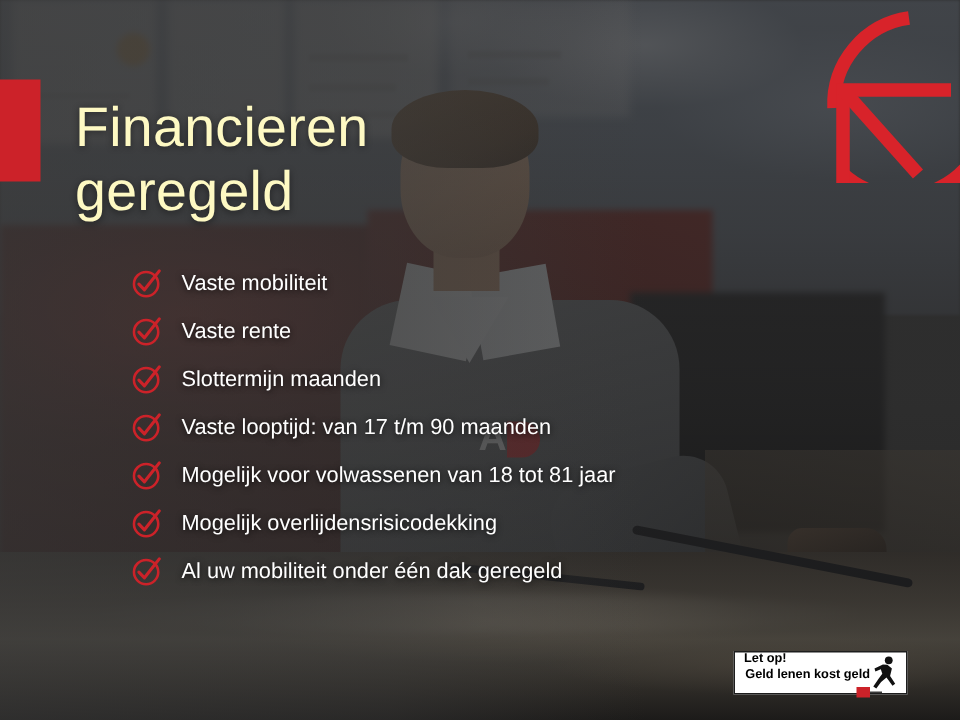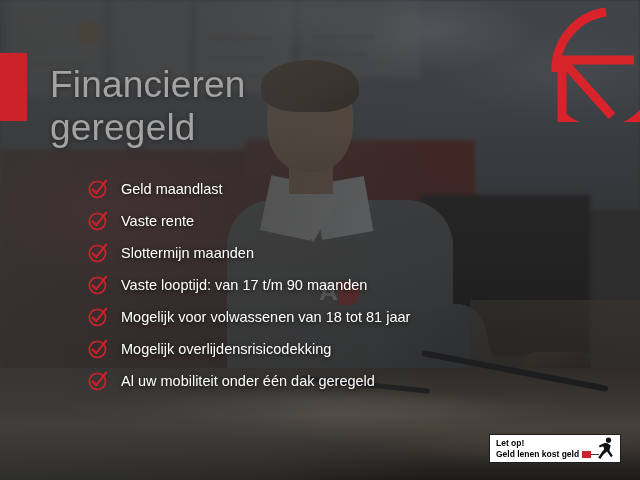--- a/index.html
+++ b/index.html
@@ -127,50 +127,50 @@
   
   .red-bar{
     position:absolute;left:0;top:53px;width:27px;height:68px;background:#cc2229;
   }
   .brand-mark{position:absolute;left:546px;top:4px;width:104px;height:118px;}
   .brand-mark svg{display:block;}
 
   
   .headline{
     position:absolute;left:50px;top:38px;width:430px;
-    color:#a3a3a3;font-size:37px;line-height:43px;font-weight:400;
+    color:#fef9c3;font-size:37px;line-height:43px;font-weight:400;
     letter-spacing:.2px;text-shadow:0 1px 5px rgba(0,0,0,.45);
   }
   .headline .l2{display:block;}
 
   
   .features{position:absolute;left:47px;top:157px;width:520px;}
   .feature{
     display:flex;align-items:center;height:32px;
   }
   .check-icon{
     flex:0 0 auto;width:22px;height:22px;margin-right:12px;position:relative;
   }
   .check-icon svg{display:block;}
   .feature-label{
     color:#ffffff;font-size:14.5px;line-height:16px;font-weight:400;white-space:nowrap;
     text-shadow:0 1px 4px rgba(0,0,0,.75);
   }
 
   
   .warning-badge{
-    position:absolute;left:489px;top:434px;width:132px;height:29px;
+    position:absolute;left:489px;top:434px;width:116px;height:29px;
     background:#ffffff;border:1px solid #1d1d1d;
     display:flex;align-items:center;box-sizing:border-box;padding:2px 4px 2px 6px;
   }
   .warning-text{
     flex:1 1 auto;color:#000000;font-size:8.5px;line-height:11px;font-weight:700;
     font-family:"Liberation Sans",sans-serif;
   }
-  .warning-text .w2{display:flex;align-items:center;gap:3px;}
+  .warning-text .w2{display:flex;align-items:flex-end;gap:3px;flex-direction:column;}
   .warning-block{display:inline-block;width:9px;height:7px;background:#cc2229;position:relative;}
   .warning-block:after{
     content:"";position:absolute;left:9px;top:3px;width:8px;height:1px;background:#3a3a3a;
   }
   .walker{flex:0 0 auto;width:20px;height:24px;}
   .walker svg{display:block;}
 </style>
 </head>
 <body>
 
@@ -239,21 +239,21 @@
   </h1>
 
   <ul class="features" id="feature-list">
       <li class="feature">
         <span class="check-icon">
           <svg width="22" height="22" viewBox="0 0 22 22" fill="none">
             <circle cx="10.4" cy="11.4" r="8.1" stroke="#cc2229" stroke-width="1.7" fill="none"></circle>
             <path d="M5.6 11.4 L9.3 15.2 L19.2 2.6" stroke="#cc2229" stroke-width="2.1" fill="none" stroke-linecap="round" stroke-linejoin="round"></path>
           </svg>
         </span>
-        <span class="feature-label">Geld maandlast</span>
+        <span class="feature-label">Vaste mobiliteit</span>
       </li>
       <li class="feature">
         <span class="check-icon">
           <svg width="22" height="22" viewBox="0 0 22 22" fill="none">
             <circle cx="10.4" cy="11.4" r="8.1" stroke="#cc2229" stroke-width="1.7" fill="none"></circle>
             <path d="M5.6 11.4 L9.3 15.2 L19.2 2.6" stroke="#cc2229" stroke-width="2.1" fill="none" stroke-linecap="round" stroke-linejoin="round"></path>
           </svg>
         </span>
         <span class="feature-label">Vaste rente</span>
       </li>

